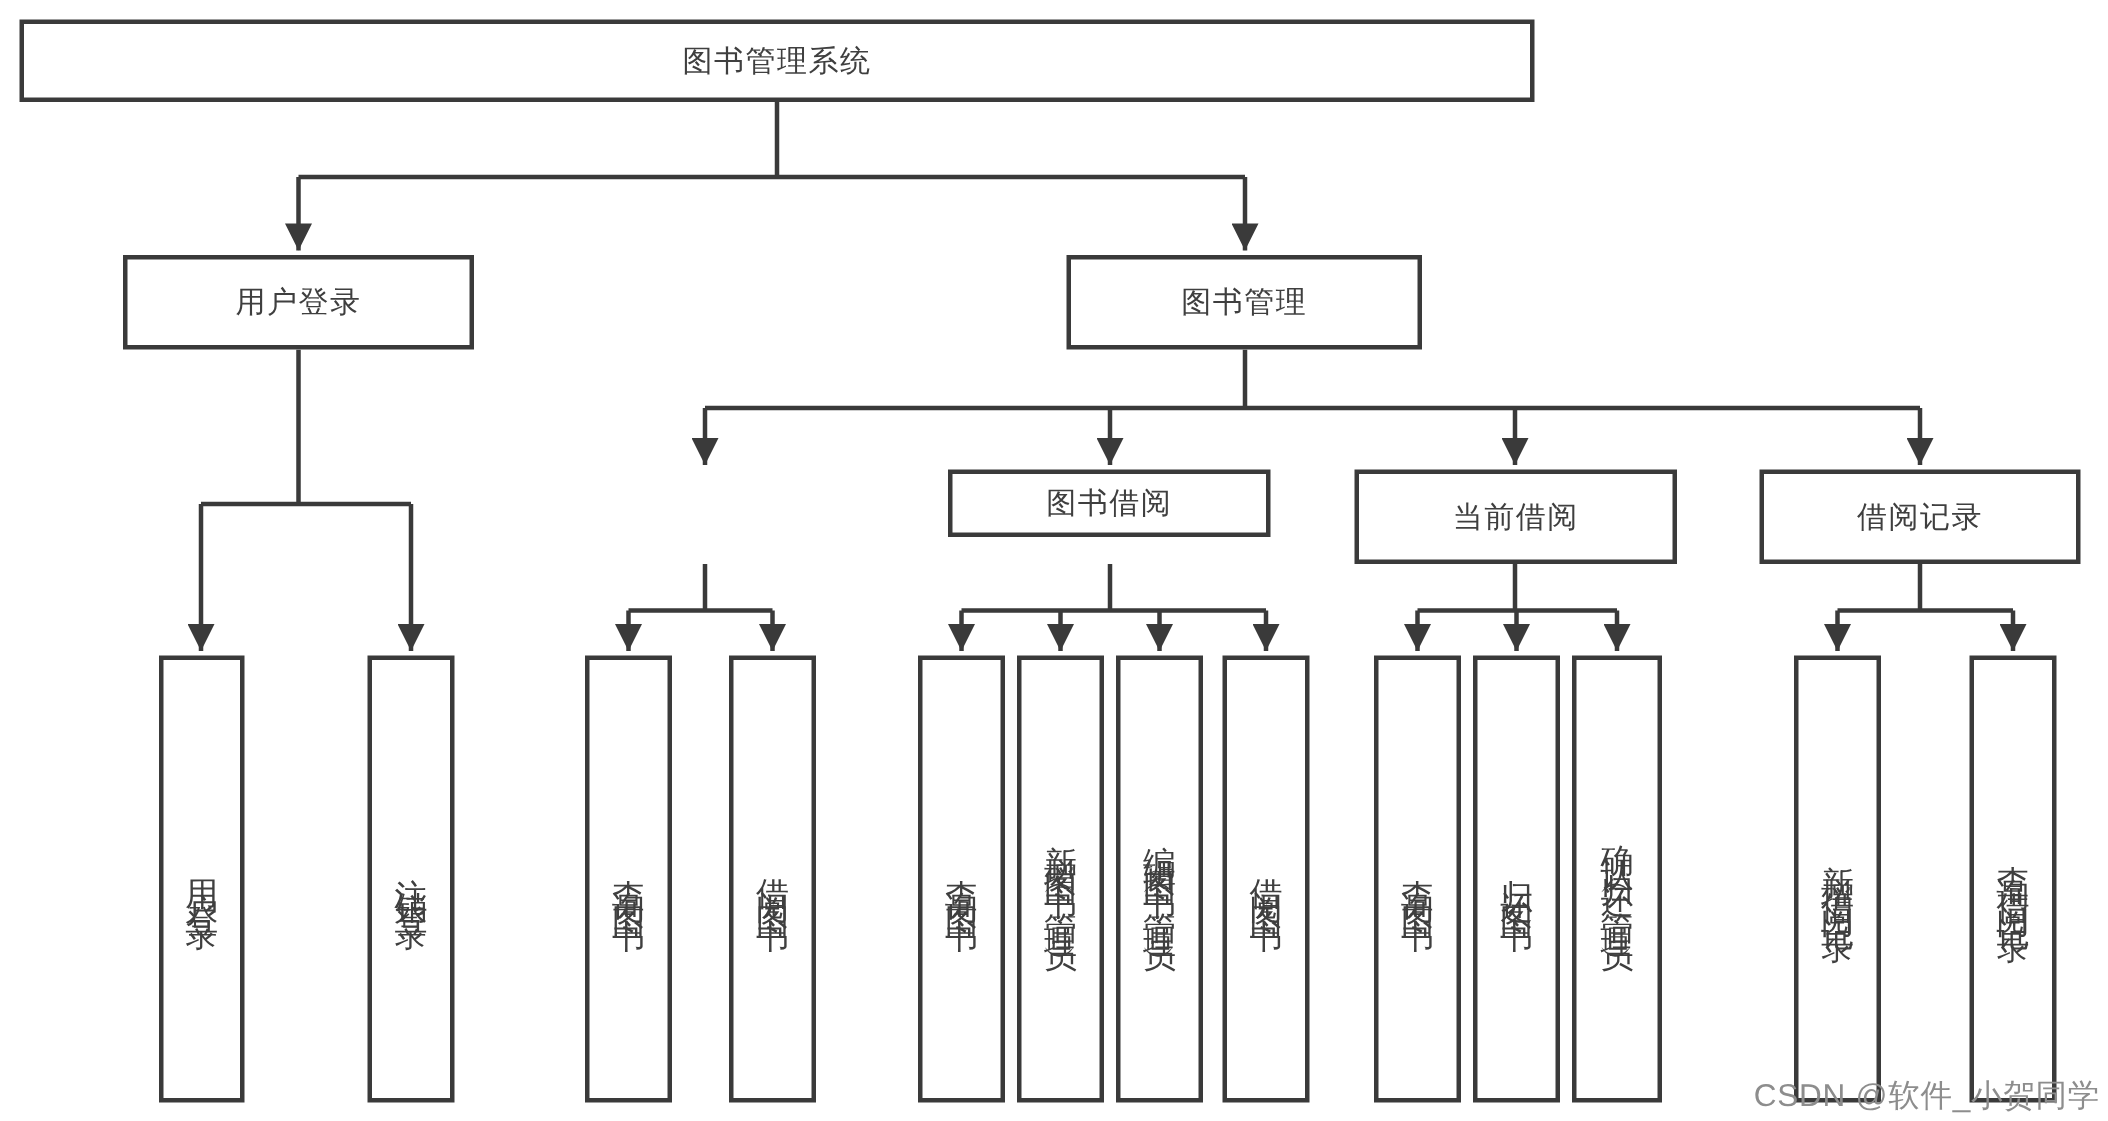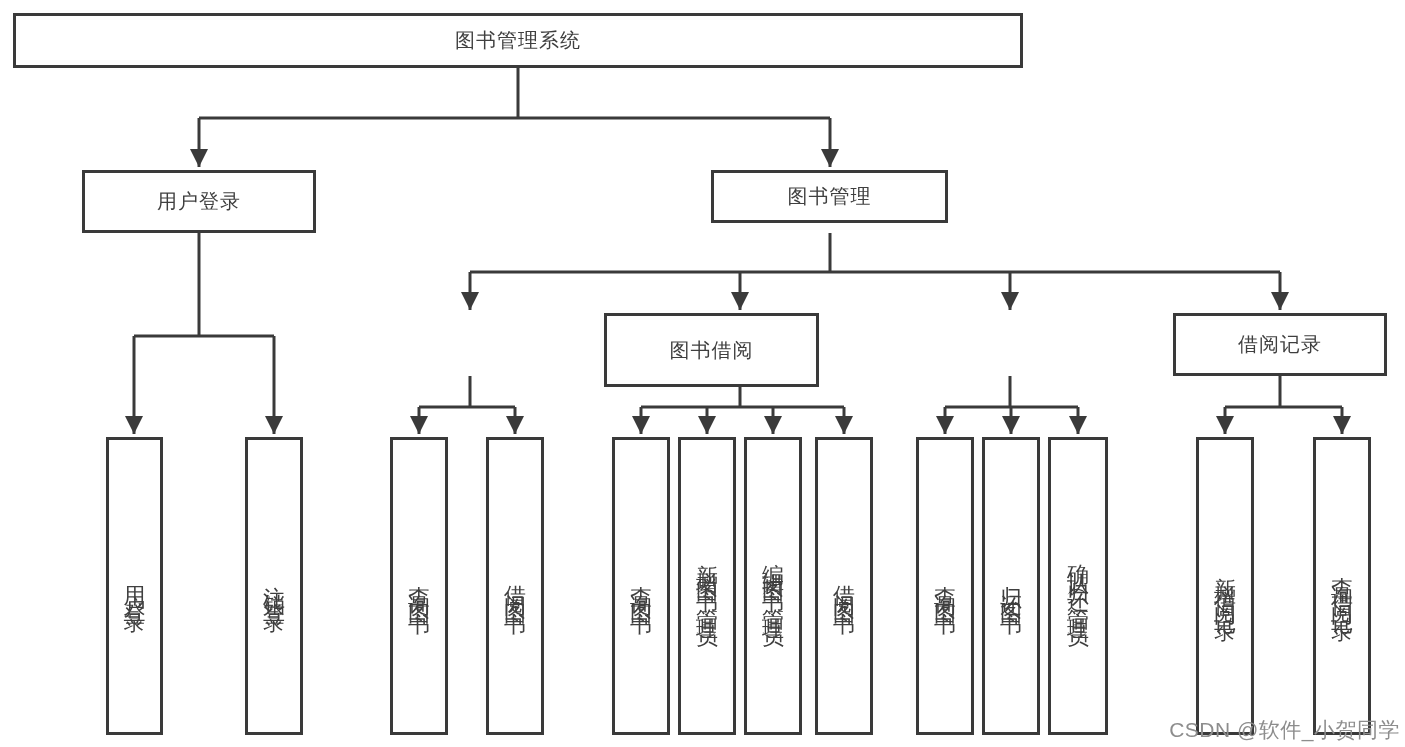--- a/index.html
+++ b/index.html
@@ -99,26 +99,29 @@
     </g>
   </svg>
 
   <div class="box hbox" style="left:13px; top:13px; width:1010px; height:55px;">
     <span>图书管理系统</span>
   </div>
 
   <div class="box hbox" style="left:82px; top:170px; width:234px; height:63px;">
     <span>用户登录</span>
   </div>
-  <div class="box hbox" style="left:711px; top:170px; width:237px; height:53px;">
+  <div class="box hbox" style="left:711px; top:170px; width:237px; height:63px;">
     <span>图书管理</span>
   </div>
 
-  <div class="box hbox" style="left:604px; top:313px; width:215px; height:74px;">
+  <div class="box hbox" style="left:632px; top:313px; width:215px; height:45px;">
     <span>图书借阅</span>
+  </div>
+  <div class="box hbox" style="left:903px; top:313px; width:215px; height:63px;">
+    <span>当前借阅</span>
   </div>
   <div class="box hbox" style="left:1173px; top:313px; width:214px; height:63px;">
     <span>借阅记录</span>
   </div>
 
   <div class="box" style="left:106px; top:437px; width:57px; height:298px;">
     <span class="vtext">用户登录</span>
   </div>
   <div class="box" style="left:245px; top:437px; width:58px; height:298px;">
     <span class="vtext">注销登录</span>

